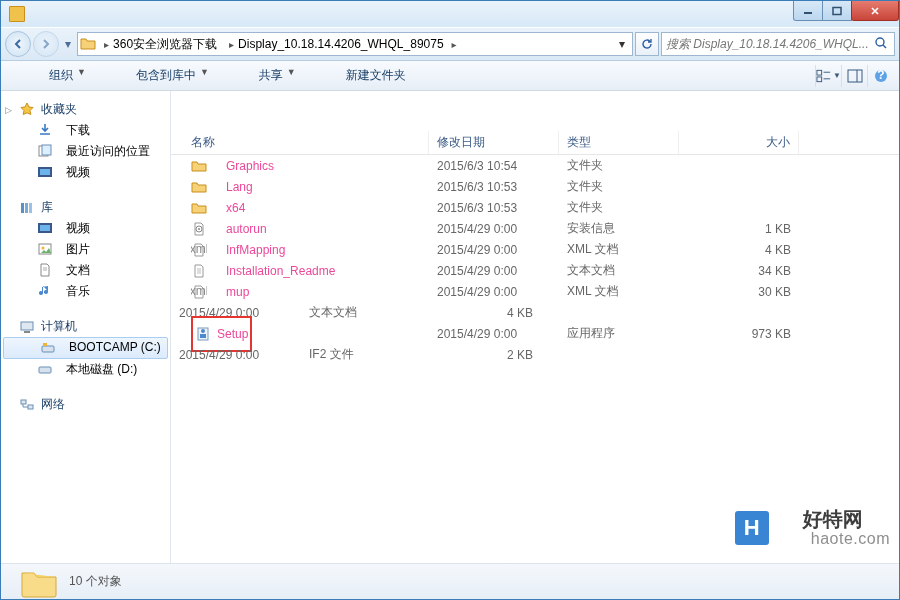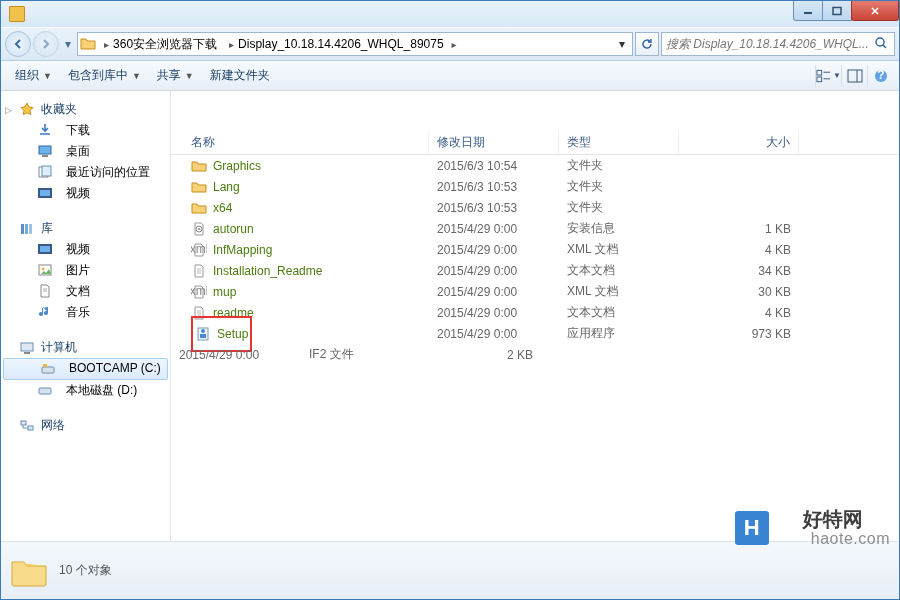--- a/index.html
+++ b/index.html
@@ -30,21 +30,21 @@
 .crumb .arr { color: #555; font-size: 10px; }
 .addrbox .spacer { flex: 1; }
 .addrbox .droparrow { width: 16px; text-align: center; color: #333; }
 .refreshbtn { width: 24px; height: 24px; border: 1px solid #9db7d1; background: linear-gradient(#fefefe,#e8f0f8); display:flex; align-items:center; justify-content:center; color:#2b5fa3; }
 .searchbox { width: 234px; height: 24px; background: #fff; border: 1px solid #9db7d1; display: flex; align-items: center; padding: 0 4px; color: #777; font-style: italic; }
 .searchbox .ph { flex: 1; white-space: nowrap; overflow: hidden; }
 .searchbox .sicon { width: 16px; color:#2b5fa3; }
 
 
 .toolbar { height: 30px; background: linear-gradient(#f7fbff,#e7eef6); border-bottom: 1px solid #d0dae5; display: flex; align-items: center; padding: 0 6px; }
-.tbtn { padding: 3px 8px; color: #1a3e66; display: flex; align-items: center; gap: 4px; border-radius: 2px; }
+.tbtn { padding: 3px 8px; color: #1a3e66; display: flex; gap: 4px; border-radius: 2px; margin-left: 34px; }
 .tbtn .dd { font-size: 9px; color: #555; }
 .tbspacer { flex: 1; }
 .tico { width: 26px; height: 22px; display:flex; align-items:center; justify-content:center; color:#39597d; border-left:1px solid #d6e0ea; }
 
 
 .body { flex: 1; display: flex; min-height: 0; }
 .sidebar { width: 170px; border-right: 1px solid #e0e7ee; background: #fff; padding: 8px 0 0 0; overflow: hidden; }
 .navgroup { margin-bottom: 14px; }
 .navhead { display: flex; align-items: center; gap: 6px; padding: 2px 6px 2px 18px; color: #1a3e66; position: relative; }
 .navhead .tri { position:absolute; left:4px; font-size:9px; color:#888; }
@@ -57,29 +57,29 @@
 .colheads { height: 24px; border-bottom: 1px solid #e6e6e6; display: flex; align-items: center; color: #3a5a85; }
 .ch { padding: 0 8px; border-right: 1px solid #f0f0f0; height: 100%; display:flex; align-items:center; }
 .ch.name { width: 258px; padding-left: 20px; }
 .ch.mod { width: 130px; }
 .ch.type { width: 120px; }
 .ch.size { width: 120px; justify-content: flex-end; }
 
 .filelist { flex: 1; overflow: auto; }
 .frow { display: flex; align-items: center; height: 21px; }
 .fc { padding: 0 8px; white-space: nowrap; overflow: hidden; }
-.fc.name { width: 258px; display: flex; align-items: center; gap: 6px; padding-left: 20px; color: #4d7c0f; }
+.fc.name { width: 258px; display: flex; align-items: center; gap: 19px; padding-left: 20px; color: #ec4899; }
 .fc.mod { width: 130px; color: #666; }
 .fc.type { width: 120px; color: #666; }
 .fc.size { width: 120px; text-align: right; color: #666; }
 
 .highlight-box { border: 2px solid #e53530; padding: 16px 2px; display: inline-flex; align-items: center; gap: 6px; height: 19px; }
 
 
-.statusbar { height: 58px; border-top: 1px solid #dbe3ec; background: linear-gradient(#f4f8fc,#e7eef6); display: flex; align-items: center; padding: 0 8px; gap: 10px; }
+.statusbar { height: 36px; border-top: 1px solid #dbe3ec; background: linear-gradient(#f4f8fc,#e7eef6); display: flex; align-items: center; padding: 0 18px; gap: 10px; }
 .bigfolder { width: 40px; height: 36px; }
 .stattext { color: #555; }
 
 
 .watermark { position: absolute; right: 10px; bottom: 52px; display: flex; align-items: center; gap: 6px; opacity: .95; pointer-events: none; }
 .wm-badge { width: 34px; height: 34px; background: #2f7fd1; border-radius: 3px; color: #fff; display:flex; align-items:center; justify-content:center; font-size: 22px; font-weight: bold; }
 .wm-text { line-height: 1.1; margin-left: 28px; }
 .wm-text .l1 { font-size: 20px; font-weight: bold; color: #333; }
 .wm-text .l2 { font-size: 16px; color: #888; letter-spacing: .5px; padding-left: 8px; }
 
@@ -217,29 +217,20 @@
             <span class="ic">
               <svg viewBox="0 0 16 16">
                 <path d="M8 2v7m-3-3l3 3 3-3M3 12h10" stroke="#3b78c4" stroke-width="1.6" fill="none"></path>
               </svg>
             </span>
             <span>下载</span>
           </div>
         <div class="navitem">
             <span class="ic">
               <svg viewBox="0 0 16 16">
-                <rect x="2" y="3" width="12" height="8" fill="#6bb3ea" stroke="#2e6aa0"></rect>
-                <rect x="5" y="12" width="6" height="2" fill="#888"></rect>
-              </svg>
-            </span>
-            <span>桌面</span>
-          </div>
-        <div class="navitem">
-            <span class="ic">
-              <svg viewBox="0 0 16 16">
                 <rect x="2" y="3" width="9" height="10" fill="#fff" stroke="#888"></rect>
                 <rect x="5" y="2" width="9" height="10" fill="#ddeeff" stroke="#6a8fb5"></rect>
               </svg>
             </span>
             <span>最近访问的位置</span>
           </div>
         <div class="navitem">
             <span class="ic">
               <svg viewBox="0 0 16 16">
                 <rect x="1" y="3" width="14" height="10" fill="#3b5988"></rect>
@@ -451,31 +442,20 @@
                   <text x="8" y="11" text-anchor="middle" font-size="5" fill="#888">xml</text>
                 </svg>
               </span>
               <span>mup</span>
             </div>
             <div class="fc mod">2015/4/29 0:00</div>
             <div class="fc type">XML 文档</div>
             <div class="fc size">30 KB</div>
           </div>
           <div class="frow">
-            <div class="fc name">
-              <span class="ic">
-                <svg viewBox="0 0 16 16">
-                  <path d="M4 2h6l2 2v10H4z" fill="#fff" stroke="#999"></path>
-                  <line x1="6" y1="6" x2="10" y2="6" stroke="#bbb"></line>
-                  <line x1="6" y1="8" x2="10" y2="8" stroke="#bbb"></line>
-                  <line x1="6" y1="10" x2="10" y2="10" stroke="#bbb"></line>
-                </svg>
-              </span>
-              <span>readme</span>
-            </div>
             <div class="fc mod">2015/4/29 0:00</div>
             <div class="fc type">文本文档</div>
             <div class="fc size">4 KB</div>
           </div>
           <div class="frow">
             <div class="fc name">
               <span class="highlight-box">
                 <span class="ic">
                   <svg viewBox="0 0 16 16">
                     <rect x="3" y="2" width="10" height="12" fill="#eef3f8" stroke="#7a9ac0"></rect>

